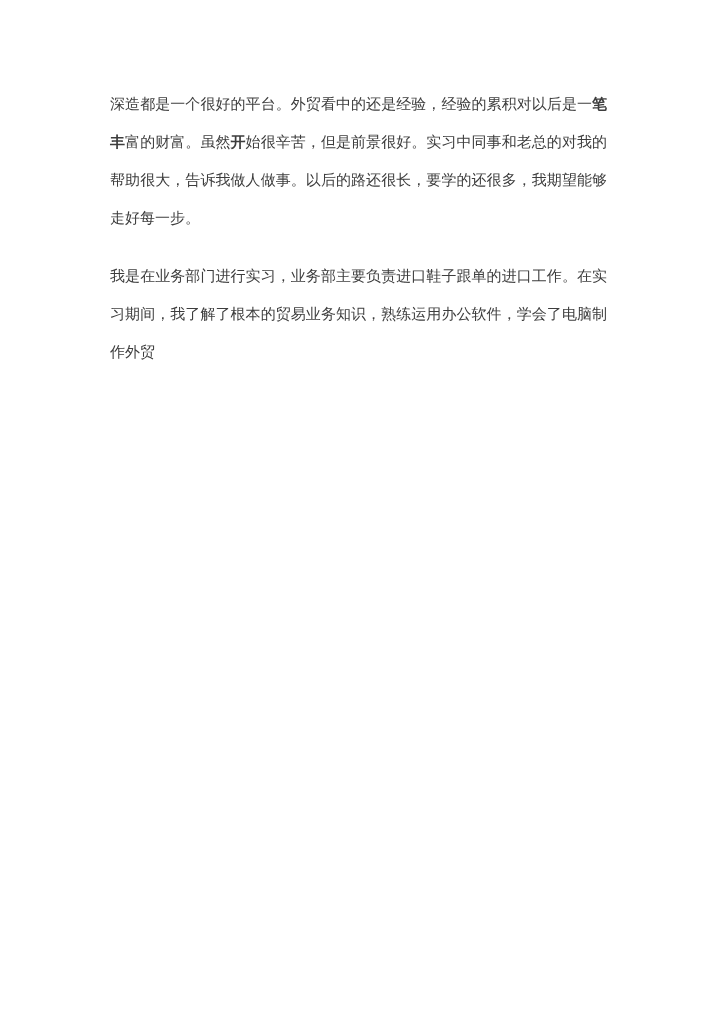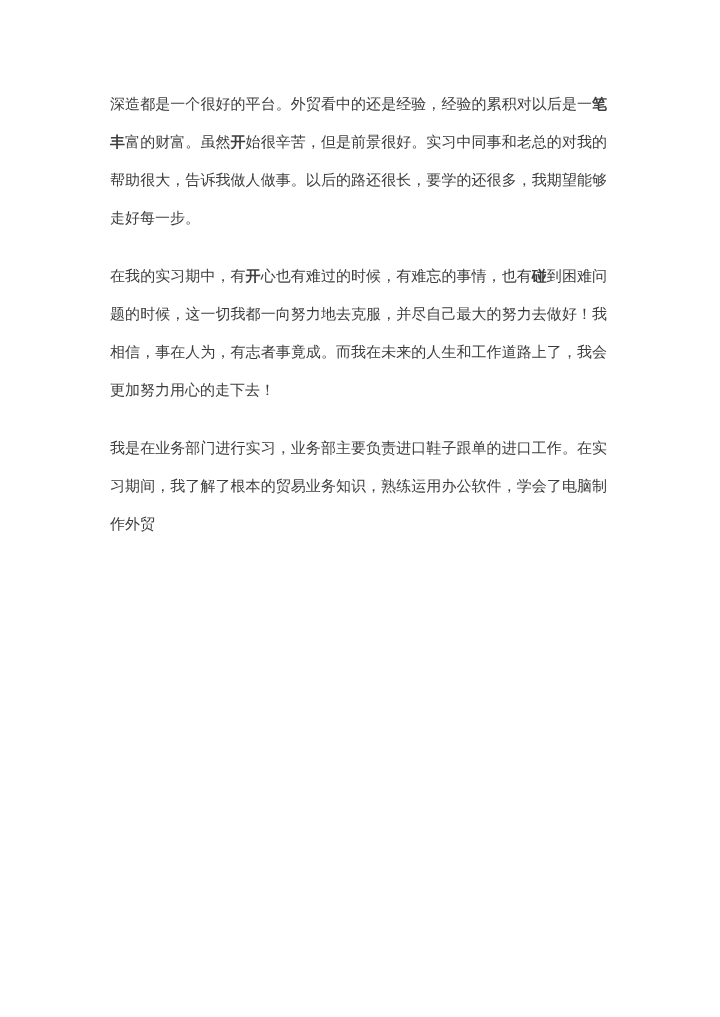--- a/index.html
+++ b/index.html
@@ -47,16 +47,15 @@
   .b {
     font-weight: bold;
   }
 </style>
 </head>
 <body>
 
 <div class="doc-page">
   <div class="doc-body">
     <div class="para"><span>深造都是一个很好的平台。外贸看中的还是经验，经验的累积对以后是一</span><span class="b">笔丰</span><span>富的财富。虽然</span><span class="b">开</span><span>始很辛苦，但是前景很好。实习中同事和老总的对我的帮助很大，告诉我做人做事。以后的路还很长，要学的还很多，我期望能够走好每一步。</span></div>
-    <div class="para"><span>在我的实习期中，有</span><span class="b">开</span><span>心也有难过的时候，有难忘的事情，也有</span><span class="b">碰</span><span>到困难问题的时候，这一切我都一向努力地去克服，并尽自己最大的努力去做好！我相信，事在人为，有志者事竟成。而我在未来的人生和工作道路上了，我会更加努力用心的走下去！</span></div>
     <div class="para"><span>我是在业务部门进行实习，业务部主要负责进口鞋子跟单的进口工作。在实习期间，我了解了根本的贸易业务知识，熟练运用办公软件，学会了电脑制作外贸</span></div>
   </div>
 </div>
 
 </body></html>

